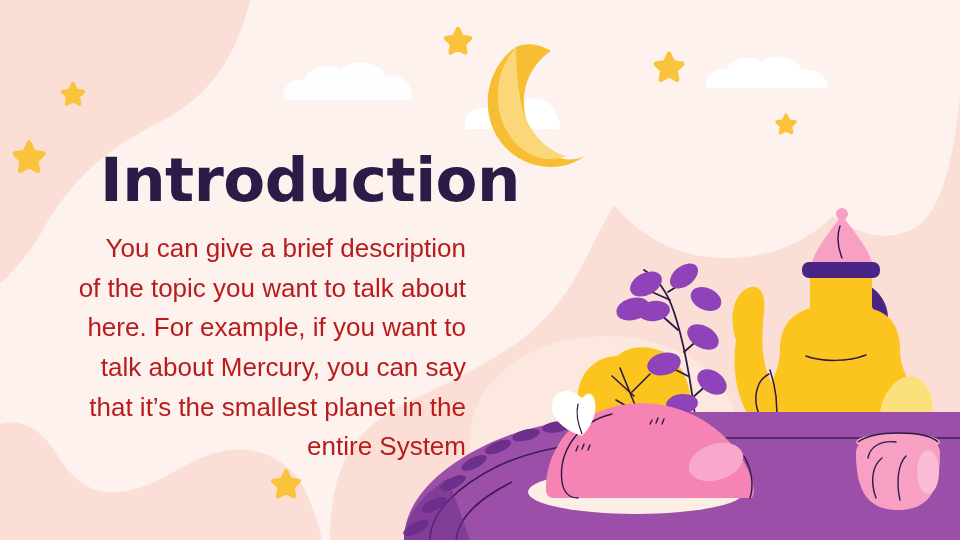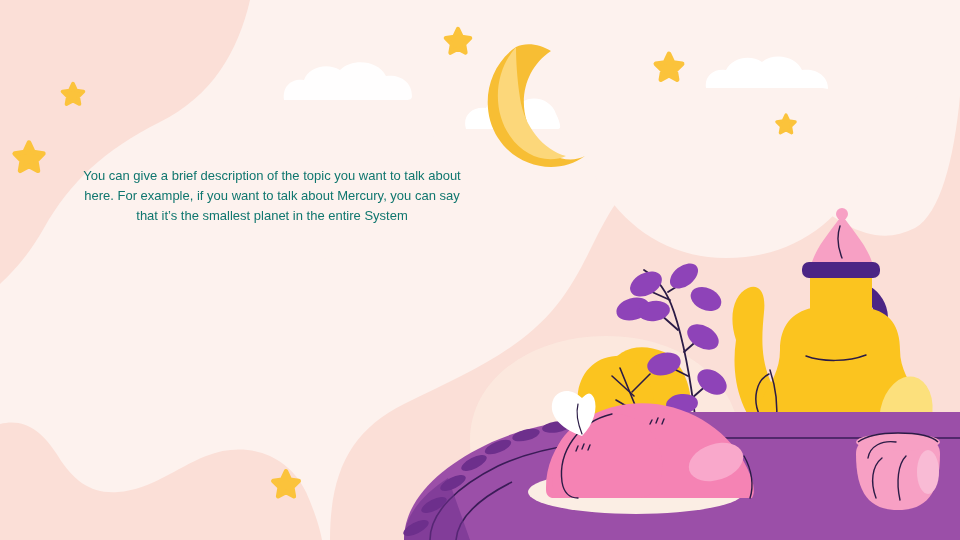--- a/index.html
+++ b/index.html
@@ -37,24 +37,24 @@
     font-weight: 700;
     letter-spacing: -0.5px;
     line-height: 1.04;
     color: #2B1B46;
     text-align: left;
     padding-left: 22px;
   }
   #slide-body {
     margin: 18px 0 0 0;
     font-family: "Liberation Sans", sans-serif;
-    font-size: 13px;
+    font-size: 26px;
     line-height: 1.52;
-    color: #0f766e;
-    text-align: center;
+    color: #b91c1c;
+    text-align: right;
     width: 388px;
   }
 </style>
 </head>
 <body>
 
 <div id="slide">
 
   <svg class="layer" viewBox="0 0 960 540" preserveAspectRatio="none" style="z-index:1;">
     <rect x="0" y="0" width="960" height="540" fill="#FDF2EE"></rect>
@@ -248,16 +248,17 @@
       <use href="#star-glyph" transform="translate(458,41) scale(1.22)"></use>
       <use href="#star-glyph" transform="translate(73,94) scale(1.05)"></use>
       <use href="#star-glyph" transform="translate(29,157) scale(1.42)"></use>
       <use href="#star-glyph" transform="translate(669,67) scale(1.32)"></use>
       <use href="#star-glyph" transform="translate(786,124) scale(0.92)"></use>
       <use href="#star-glyph" transform="translate(286,484) scale(1.28)"></use>
     </g>
   </svg>
 
   <div id="text-block">
+    <h1 id="slide-title">Introduction</h1>
     <p id="slide-body">You can give a brief description of the topic you want to talk about here. For example, if you want to talk about Mercury, you can say that it’s the smallest planet in the entire System</p>
   </div>
 
 </div>
 
 </body></html>

